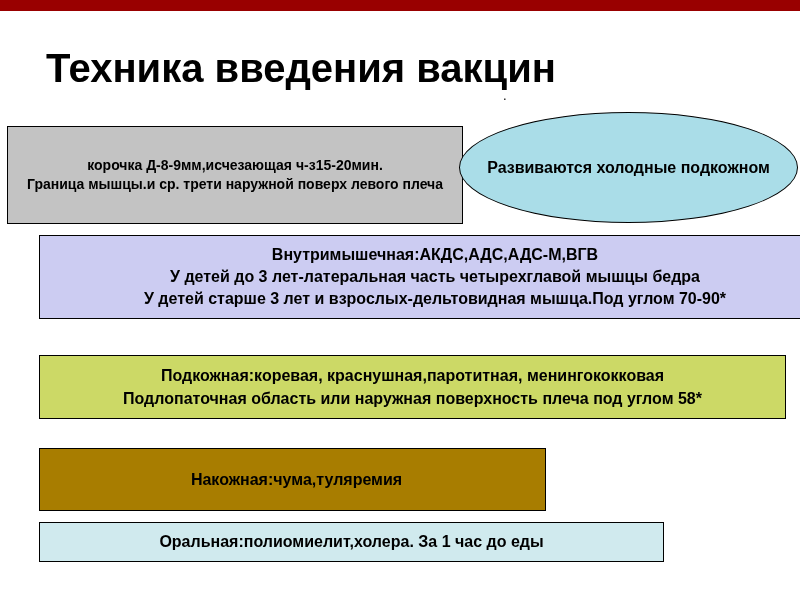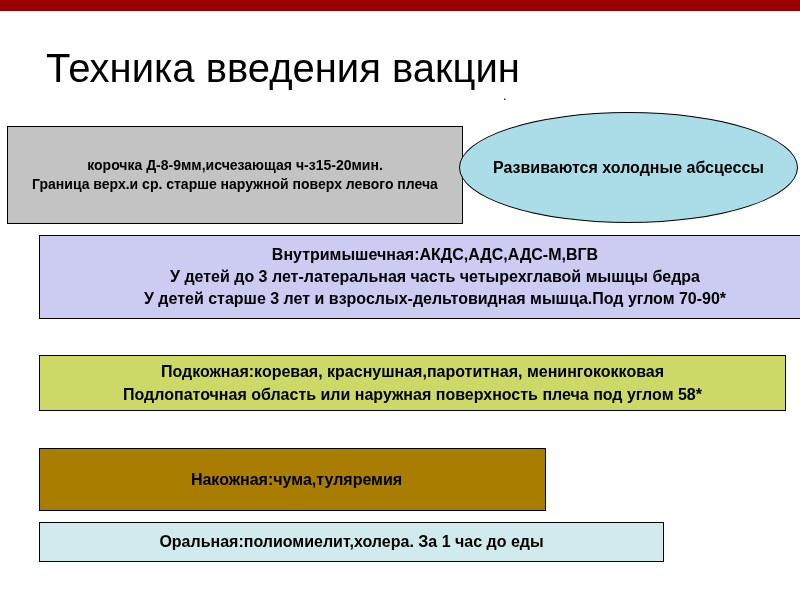--- a/index.html
+++ b/index.html
@@ -17,21 +17,21 @@
   .top-bar {
     position: absolute;
     left: 0; top: 0;
     width: 800px; height: 11px;
   }
 
   .title {
     position: absolute;
     left: 46px; top: 46px;
     font-size: 40px;
-    font-weight: normal;
+    font-weight: bold;
     color: #000000;
     white-space: nowrap;
   }
 
   .title-period {
     position: absolute;
     left: 503px; top: 88px;
     font-size: 13px;
     color: #000000;
   }
@@ -54,21 +54,21 @@
   .ellipse-abscess {
     left: 459px; top: 112px;
     width: 339px; height: 111px;
     border-radius: 50%;
   }
   .ellipse-abscess .line { font-size: 16px; line-height: 23px; }
 
   .box-intramuscular { left: 39px; top: 235px; width: 792px; height: 84px; }
   .box-intramuscular .line { font-size: 16px; line-height: 22px; }
 
-  .box-subcutaneous { left: 39px; top: 355px; width: 747px; height: 56px; }
+  .box-subcutaneous { left: 39px; top: 355px; width: 747px; height: 64px; }
   .box-subcutaneous .line { font-size: 16px; line-height: 23px; }
 
   .box-cutaneous { left: 39px; top: 448px; width: 507px; height: 63px; }
   .box-cutaneous .line { font-size: 16px; line-height: 23px; padding-left: 8px; }
 
   .box-oral { left: 39px; top: 522px; width: 625px; height: 40px; }
   .box-oral .line { font-size: 16px; line-height: 20px; }
 </style>
 </head>
 <body>
@@ -76,25 +76,25 @@
 <div class="slide">
 
   <div class="top-bar" style="background-color: rgb(153, 0, 0);"></div>
 
   <h1 class="title">Техника введения вакцин</h1>
 
   <span class="title-period">.</span>
 
   <div class="box box-intradermal" style="background-color: rgb(195, 195, 195);">
     <div class="line">корочка Д-8-9мм,исчезающая ч-з15-20мин.</div>
-    <div class="line">Граница верх.и ср. старше наружной поверх левого плеча</div>
+    <div class="line">Граница мышцы.и ср. трети наружной поверх левого плеча</div>
   </div>
 
   <div class="box ellipse-abscess" style="background-color: rgb(170, 221, 232);">
-    <div class="line">Развиваются холодные абсцессы</div>
+    <div class="line">Развиваются холодные подкожном</div>
   </div>
 
   <div class="box box-intramuscular" style="background-color: rgb(204, 204, 242);">
     <div class="line">Внутримышечная:АКДС,АДС,АДС-М,ВГВ</div>
     <div class="line">У детей до 3 лет-латеральная часть четырехглавой мышцы бедра</div>
     <div class="line">У детей старше 3 лет и взрослых-дельтовидная мышца.Под углом 70-90*</div>
   </div>
 
   <div class="box box-subcutaneous" style="background-color: rgb(204, 217, 102);">
     <div class="line">Подкожная:коревая, краснушная,паротитная, менингококковая</div>

